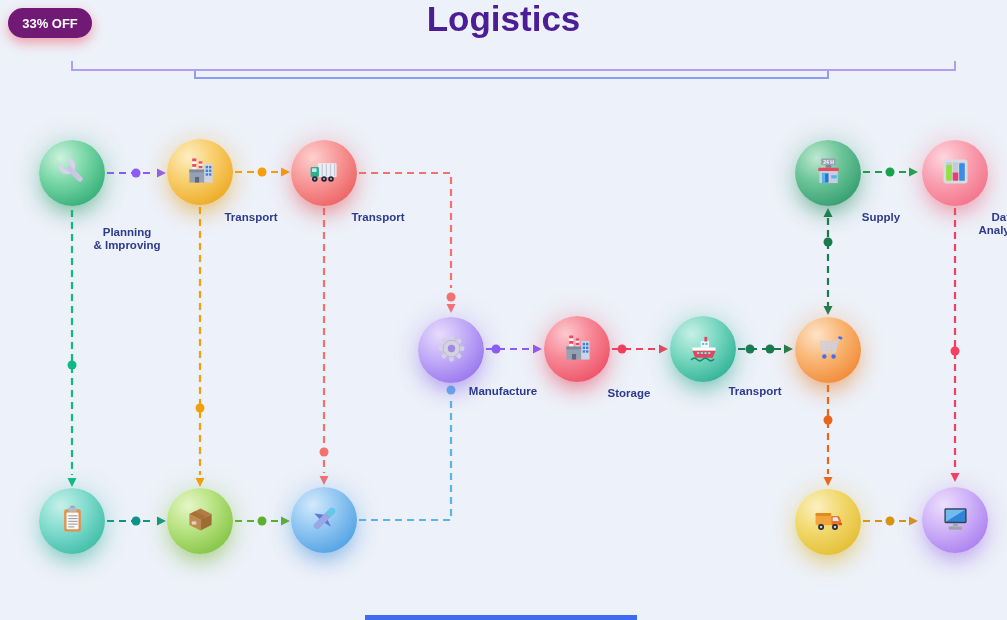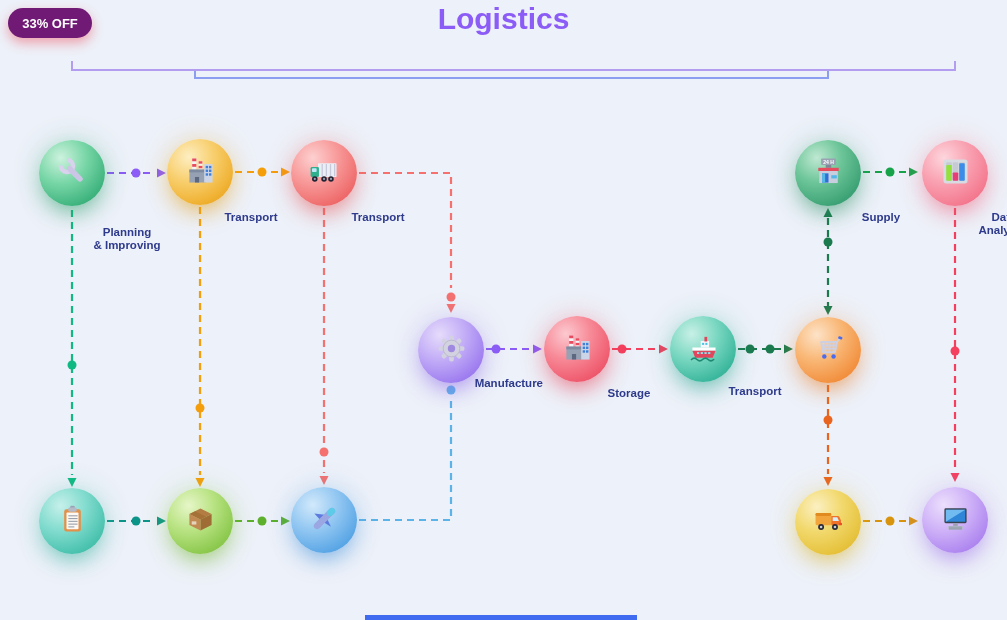--- a/index.html
+++ b/index.html
@@ -12,21 +12,21 @@
   .badge{
     position:absolute;left:8px;top:8px;width:84px;height:30px;
     border-radius:16px;background:#701a75;color:#fff;
     display:flex;align-items:center;justify-content:center;
     font-size:13px;font-weight:bold;
     box-shadow:0 5px 12px rgba(238,64,80,.45);
   }
   
   .header{position:absolute;left:0;top:4px;width:100%;text-align:center;}
   .header .title{font-size:17px;font-weight:800;color:#1b2150;letter-spacing:.2px;}
-  .header .subtitle{font-size:30px;font-weight:800;color:#8b5cf6;margin-top:0px;line-height:30px;}
+  .header .subtitle{font-size:35px;font-weight:800;color:#4c1d95;margin-top:0px;line-height:30px;}
   
   svg.layer{position:absolute;left:0;top:0;pointer-events:none;}
   
   .sphere{position:absolute;width:66px;height:66px;border-radius:50%;
     display:flex;align-items:center;justify-content:center;}
   .sphere svg{width:37px;height:37px;}
   .s-green  {background:radial-gradient(circle at 33% 27%,#cdf2de 0%,#7ad7a8 38%,#3fb47e 75%,#2d9a68 100%);box-shadow:0 12px 22px -6px rgba(45,154,104,.55),0 0 26px rgba(61,180,126,.30);}
   .s-amber  {background:radial-gradient(circle at 33% 27%,#fdeec2 0%,#f8cf6e 38%,#efaf2e 75%,#e09a18 100%);box-shadow:0 12px 22px -6px rgba(224,154,24,.55),0 0 26px rgba(239,175,46,.30);}
   .s-red    {background:radial-gradient(circle at 33% 27%,#fdd0d0 0%,#f89a9a 38%,#ef6b6b 75%,#e25252 100%);box-shadow:0 12px 22px -6px rgba(226,82,82,.55),0 0 26px rgba(239,107,107,.30);}
   .s-seagreen{background:radial-gradient(circle at 33% 27%,#bfe8d2 0%,#6cc598 38%,#3da376 75%,#2f8f63 100%);box-shadow:0 12px 22px -6px rgba(47,143,99,.55),0 0 26px rgba(61,163,118,.30);}
@@ -361,17 +361,17 @@
   <div>Planning</div>
     <div>&amp; Improving</div>
 </div>
 <div class="nlabel" style="left:211px;top:211px;">Transport</div>
 <div class="nlabel" style="left:338px;top:211px;">Transport</div>
 <div class="nlabel" style="left:841px;top:211px;">Supply</div>
 <div class="nlabel" style="left:972px;top:211px;width:64px;">
   <div>Data</div>
     <div>Analytics</div>
 </div>
-<div class="nlabel" style="left:463px;top:377px;text-align:right;">Manufacture</div>
+<div class="nlabel" style="left:463px;top:385px;">Manufacture</div>
 <div class="nlabel" style="left:589px;top:387px;">Storage</div>
 <div class="nlabel" style="left:715px;top:385px;">Transport</div>
 
 <div class="bottom-bar"></div>
 
 </body></html>

